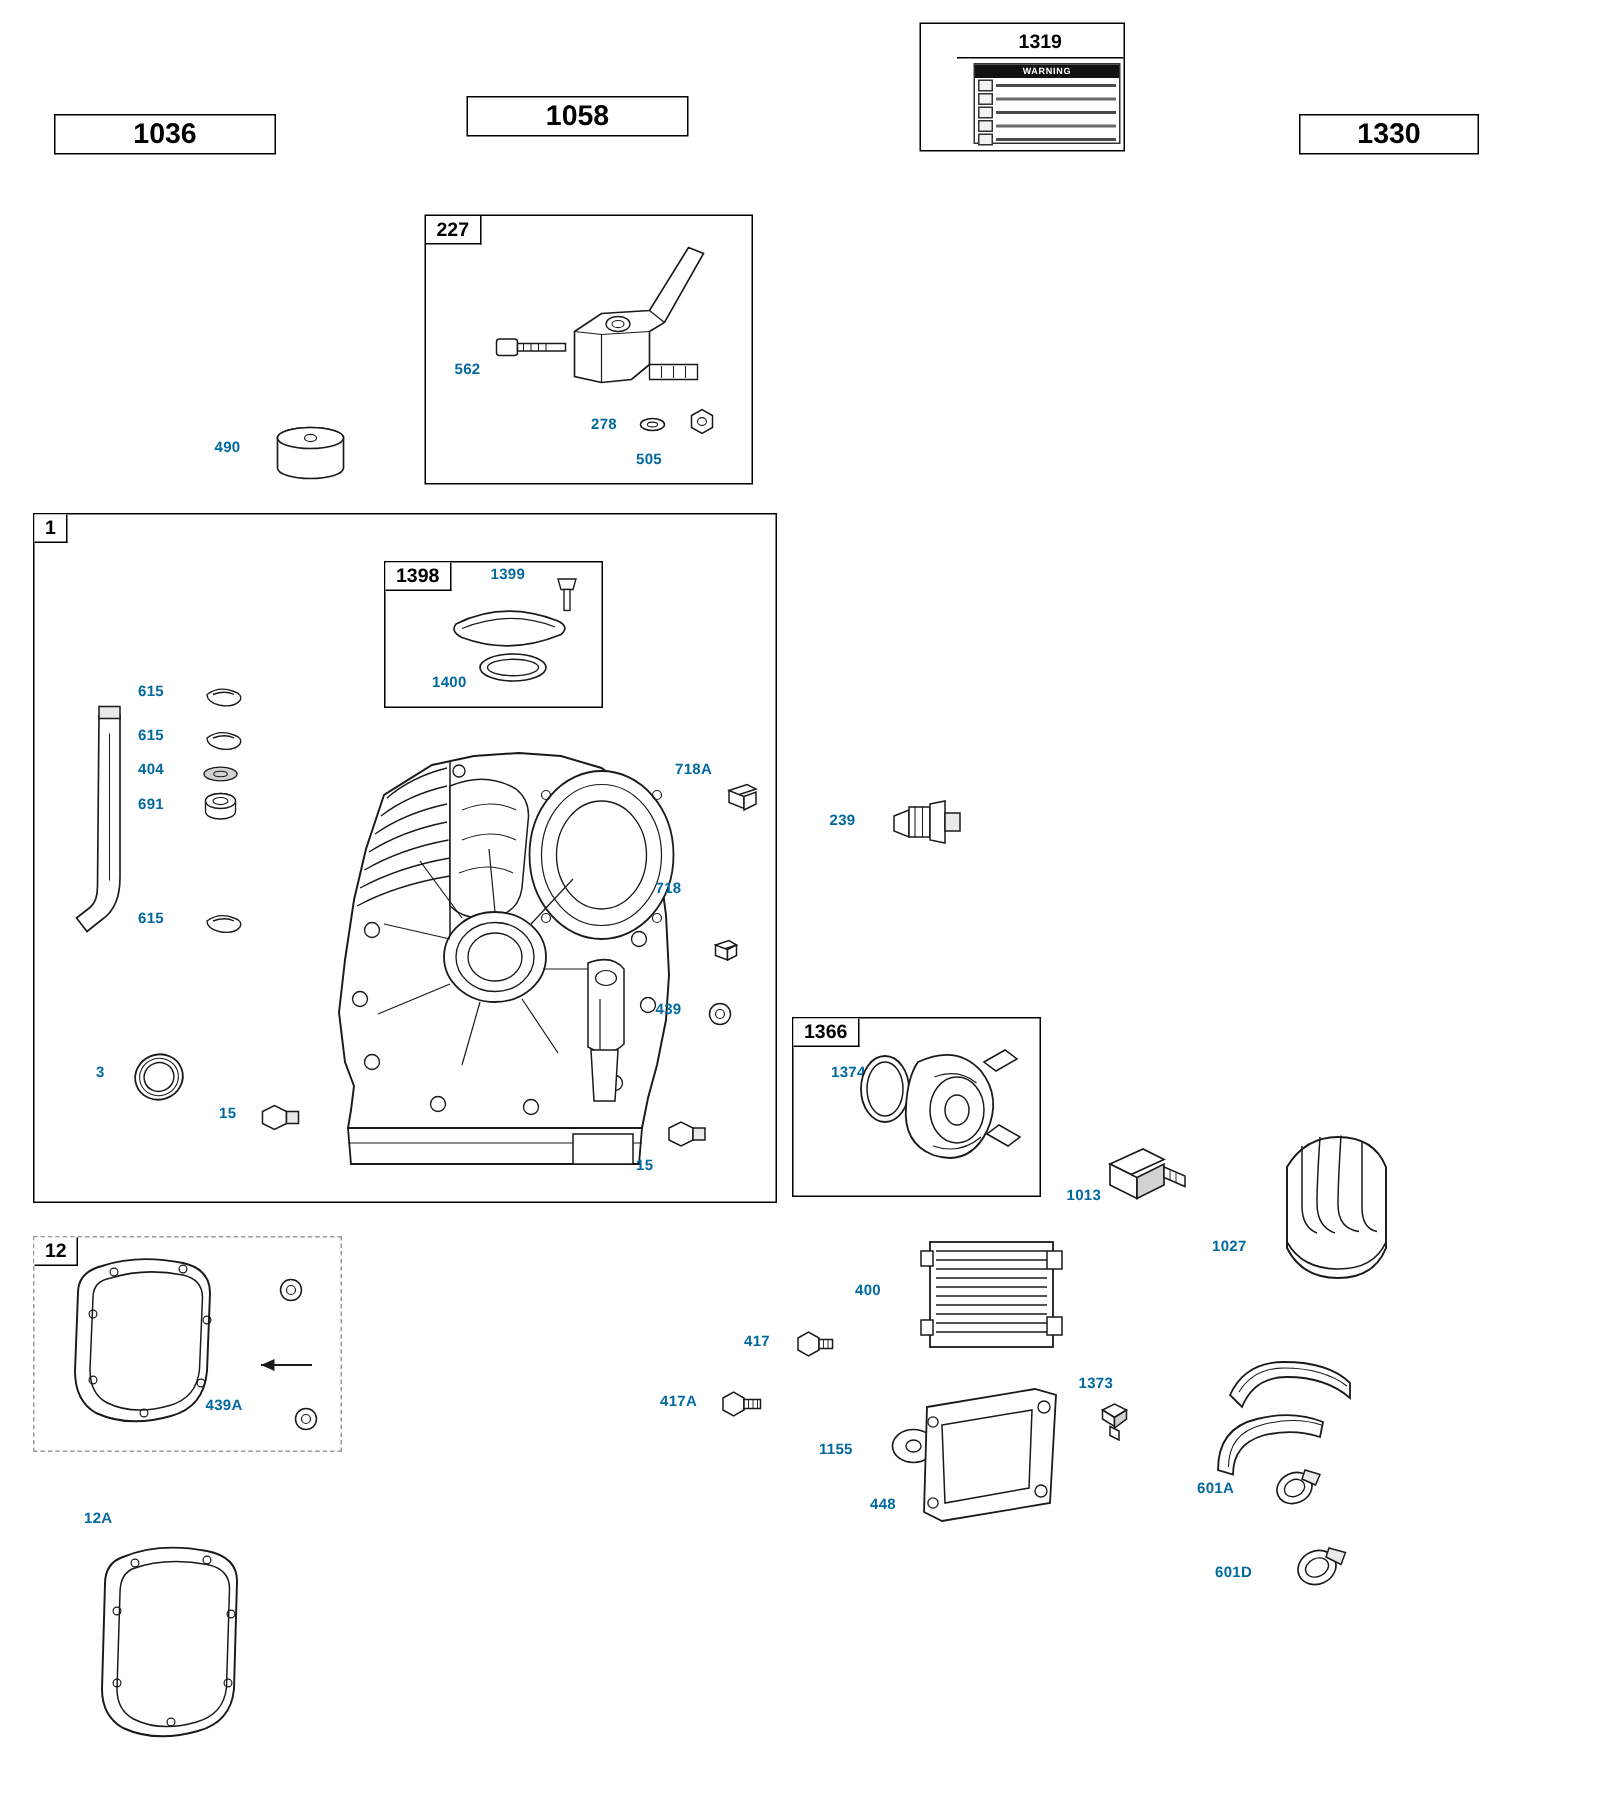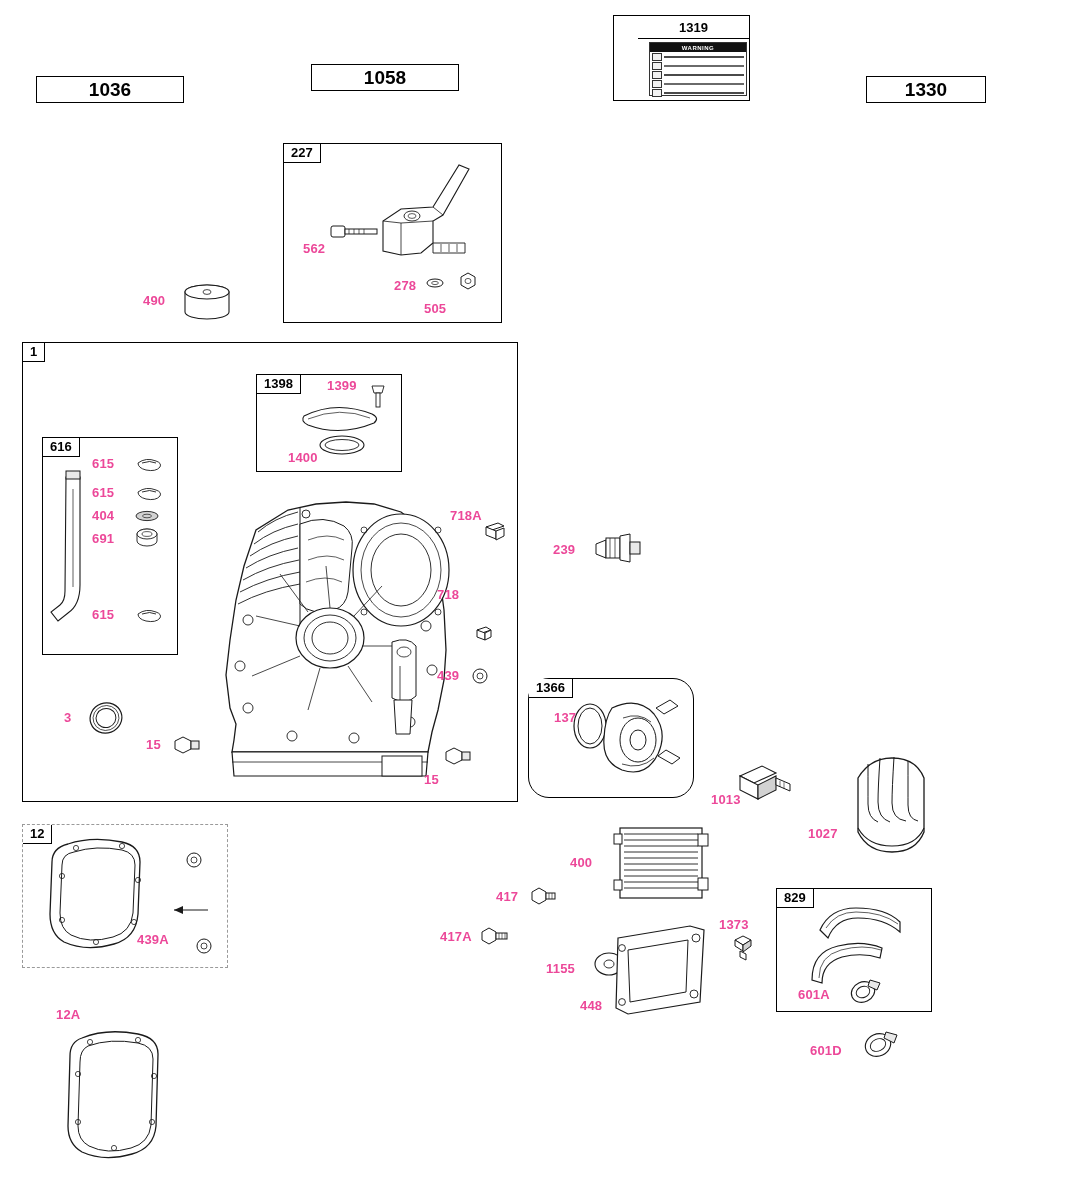--- a/index.html
+++ b/index.html
@@ -14,24 +14,24 @@
   #sheet {
     position: relative;
     width: 1073px;
     height: 1200px;
     overflow: hidden;
     background: #ffffff;
   }
   
   .callout {
     position: absolute;
-    font-size: 13px;
+    font-size: 10px;
     font-weight: bold;
     letter-spacing: .2px;
-    color: #ec4899;
+    color: #0369a1;
     white-space: nowrap;
   }
   .ref-box {
     position: absolute;
     border: 1.2px solid #000;
     box-sizing: border-box;
     background: #fff;
   }
   .ref-box > .tag {
     position: absolute;
@@ -237,23 +237,20 @@
       <rect class="fillw" x="120" y="19" width="4" height="14" stroke-width=".9"></rect>
     </g>
 
     <path class="fillw" stroke-width="1.1" d="M48 42 q32 -16 68 -2 q8 4 2 9 q-34 14 -66 2 q-8 -4 -4 -9 Z"></path>
     <path class="ln" stroke-width=".7" d="M52 45 q32 -13 62 -1"></path>
 
     <ellipse class="fillw" cx="86" cy="71" rx="22" ry="9" stroke-width="1.1"></ellipse>
     <ellipse class="ln" cx="86" cy="71" rx="17" ry="5.5" stroke-width=".9"></ellipse>
   </svg>
 
-  <div class="ref-box" style="left:42px; top:437px; width:136px; height:218px;">
-    <div class="tag">616</div>
-  </div>
   <div class="callout" style="left:92px; top:456px;">615</div>
   <div class="callout" style="left:92px; top:485px;">615</div>
   <div class="callout" style="left:92px; top:508px;">404</div>
   <div class="callout" style="left:92px; top:531px;">691</div>
   <div class="callout" style="left:92px; top:607px;">615</div>
 
   <svg class="art" style="left:42px; top:437px;" width="138" height="220" viewBox="0 0 138 220">
 
     <path class="fillw" stroke-width="1.1" d="M24 40 l14 0 l0 108 q0 20 -12 28 l-10 8 l-7 -9 l9 -7 q5 -4 5 -14 Z"></path>
     <line class="ln" x1="31" y1="52" x2="31" y2="150" stroke-width=".7"></line>
@@ -387,21 +384,21 @@
     <path class="fillw" stroke-width="1" d="M3 8 l8 -4 l8 4 l0 8 l-8 4 l-8 -4 Z"></path>
     <rect class="fillg" x="19" y="8" width="8" height="8" stroke-width="1"></rect>
   </svg>
 
   <div class="callout" style="left:424px; top:772px;">15</div>
   <svg class="art" style="left:443px; top:744px;" width="30" height="24" viewBox="0 0 30 24">
     <path class="fillw" stroke-width="1" d="M3 8 l8 -4 l8 4 l0 8 l-8 4 l-8 -4 Z"></path>
     <rect class="fillg" x="19" y="8" width="8" height="8" stroke-width="1"></rect>
   </svg>
 
-  <div class="ref-box" style="left:528px; top:678px; width:166px; height:120px;border-radius:21px;">
+  <div class="ref-box" style="left:528px; top:678px; width:166px; height:120px;">
     <div class="tag">1366</div>
   </div>
   <div class="callout" style="left:554px; top:710px;">1374</div>
   <svg class="art" style="left:528px; top:678px;" width="168" height="122" viewBox="0 0 168 122">
 
     <ellipse class="fillw" cx="62" cy="48" rx="16" ry="22" stroke-width="1.2"></ellipse>
     <ellipse class="fillw" cx="62" cy="48" rx="12" ry="18" stroke-width="1"></ellipse>
 
     <path class="fillw" stroke-width="1.2" d="M84 30 q26 -12 42 6 q14 18 4 40 q-12 24 -36 16 q-20 -8 -18 -32 q1 -20 8 -30 Z"></path>
     <ellipse class="fillw" cx="110" cy="62" rx="18" ry="22" stroke-width="1"></ellipse>
@@ -490,23 +487,20 @@
   </svg>
 
   <div class="callout" style="left:719px; top:917px;">1373</div>
   <svg class="art" style="left:730px; top:934px;" width="30" height="28" viewBox="0 0 30 28">
     <path class="fillw" stroke-width="1" d="M5 6 l8 -4 l8 4 l-8 5 Z"></path>
     <path class="fillw" stroke-width="1" d="M5 6 l0 6 l8 5 l0 -6 Z"></path>
     <path class="fillgg" stroke-width="1" d="M13 11 l8 -5 l0 6 l-8 6 Z"></path>
     <path class="fillw" stroke-width="1" d="M10 17 l6 3 l0 6 l-6 -3 Z"></path>
   </svg>
 
-  <div class="ref-box" style="left:776px; top:888px; width:156px; height:124px;">
-    <div class="tag">829</div>
-  </div>
   <svg class="art" style="left:776px; top:888px;" width="158" height="126" viewBox="0 0 158 126">
 
     <path class="fillw" stroke-width="1.2" d="M44 42 q10 -22 36 -22 q30 0 44 14 l0 10 q-16 -14 -42 -14 q-22 0 -30 20 Z"></path>
     <path class="ln" stroke-width=".7" d="M50 40 q10 -16 30 -16 q26 0 42 12"></path>
 
     <path class="fillw" stroke-width="1.2" d="M36 92 q0 -28 26 -34 q24 -6 44 2 l-2 10 q-18 -6 -38 -1 q-20 6 -20 26 Z"></path>
     <path class="ln" stroke-width=".7" d="M43 90 q0 -22 22 -28 q22 -6 40 0"></path>
   </svg>
   <div class="callout" style="left:798px; top:987px;">601A</div>
   <svg class="art" style="left:846px; top:976px;" width="38" height="32" viewBox="0 0 38 32">

